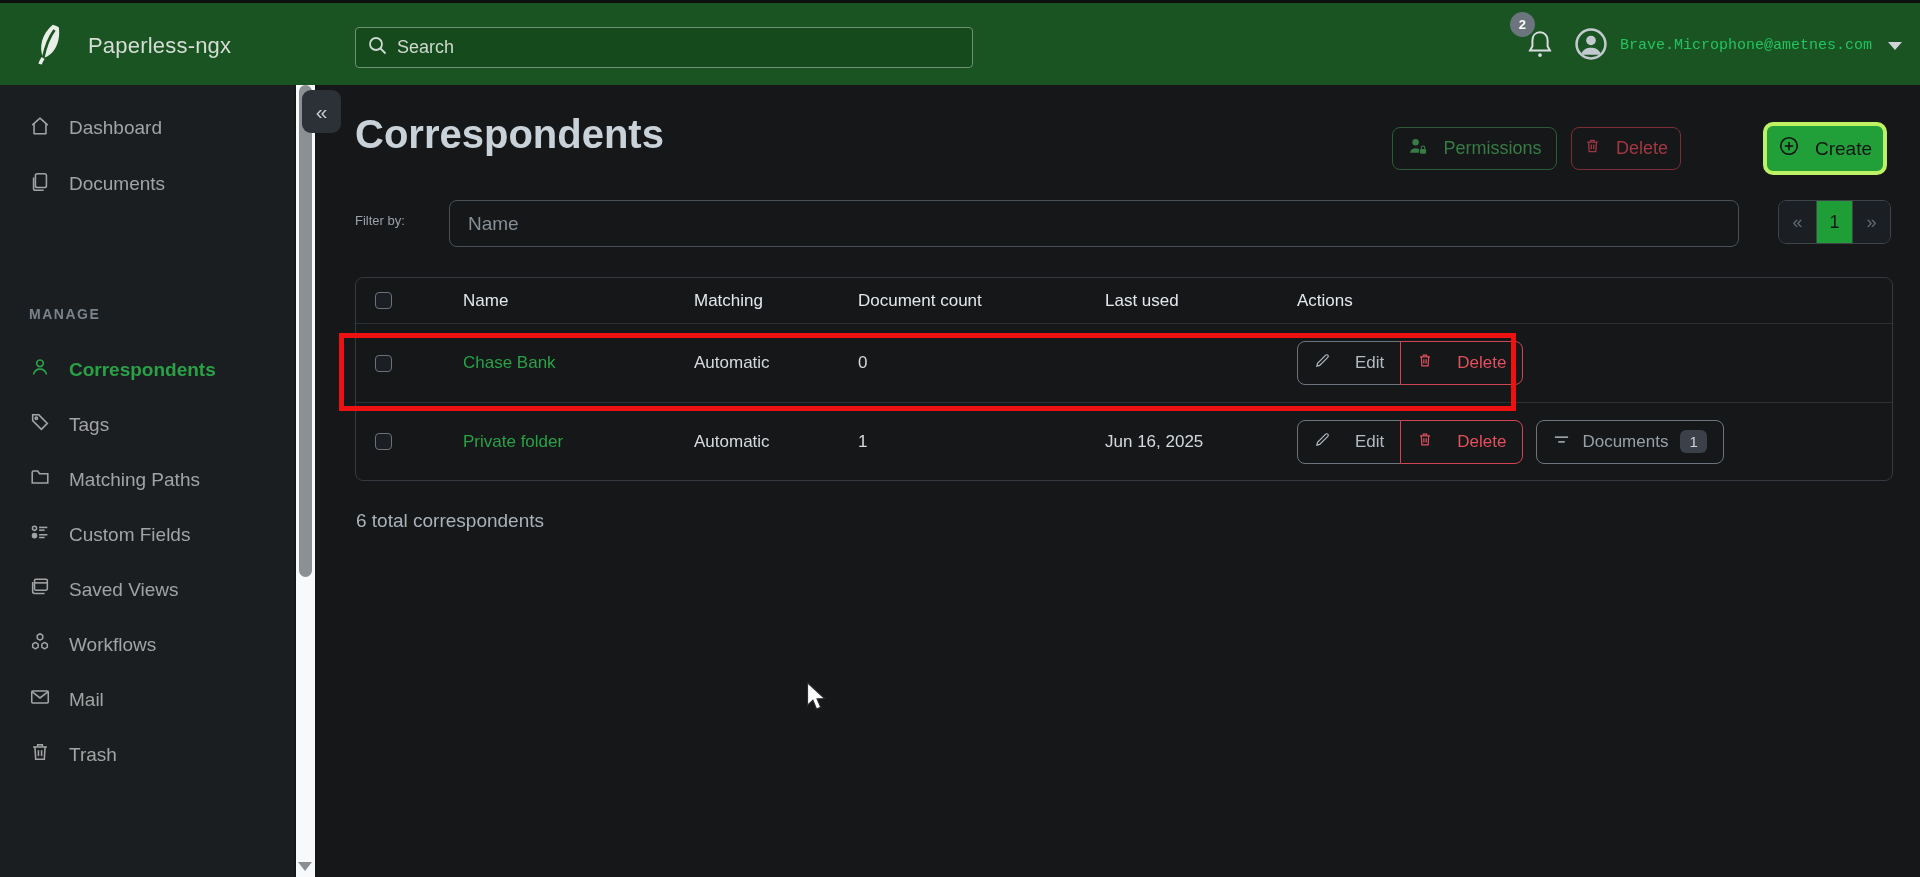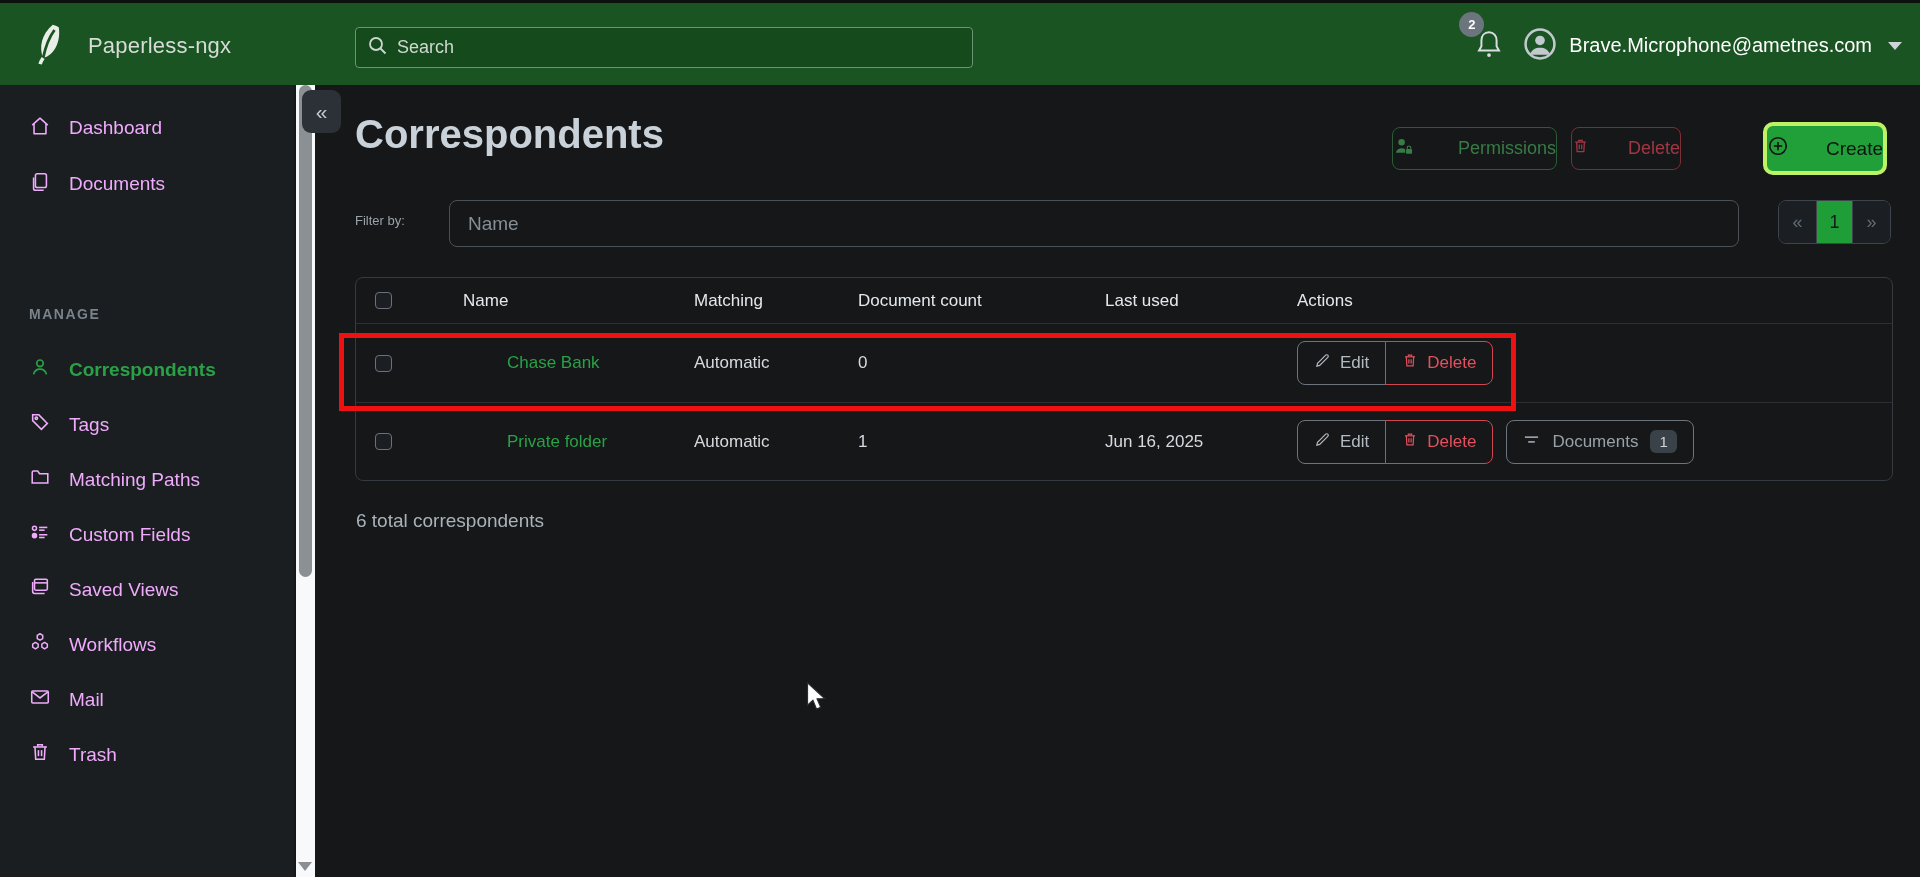--- a/index.html
+++ b/index.html
@@ -14,47 +14,47 @@
   .search-wrap { position:absolute; left:355px; top:24px; width:618px; height:41px;
     background:#154a1d; border:1px solid #6f9174; border-radius:4px; display:flex; align-items:center; padding:0 12px; }
   .search-wrap input { flex:1; background:transparent; border:none; outline:none;
     color:#e8eee8; font-size:18px; margin-left:10px; font-family:"Liberation Sans",sans-serif;}
   .search-wrap input::placeholder { color:#cfd8cf; opacity:1; }
   .nav-right { position:absolute; right:18px; top:0; height:85px; display:flex; align-items:center; gap:18px; }
   .bell-wrap { position:relative; width:30px; height:36px; cursor:pointer; }
   .badge-count { position:absolute; left:-16px; top:-16px; width:25px; height:25px; border-radius:50%;
     background:#6c757d; color:#fff; font-size:13px; font-weight:bold; display:flex; align-items:center; justify-content:center; }
   .user-menu { display:flex; align-items:center; gap:12px; cursor:pointer; }
-  .user-email { font-size:20px; color:#ffffff; }
+  .user-email { font-size:15px; color:#22c55e;font-family:Liberation Mono, monospace; }
   .caret-down { width:0; height:0; border-left:7px solid transparent; border-right:7px solid transparent;
     border-top:8px solid #cfd4d9; margin-left:4px; }
 
   
   .sidebar { position:absolute; left:0; top:85px; width:294px; height:792px; background:#1a1e21; padding-top:15px; }
   .nav-item { height:56px; display:flex; align-items:center; gap:18px; padding-left:29px;
-    color:#f0abfc; font-size:19px; cursor:pointer; }
+    color:#a3a3a3; font-size:19px; cursor:pointer; }
   .nav-item svg { flex:0 0 auto; }
   .nav-item.active { color:#2aa147; font-weight:bold; }
   .side-spacer { height:74px; }
   .side-heading { height:56px; display:flex; align-items:center; padding-left:29px;
     font-size:14px; font-weight:bold; letter-spacing:1.5px; color:#79838c; }
   .manage-item { height:55px; }
 
   
   .scroll-track { position:absolute; left:296px; top:85px; width:19px; height:792px; background:#f8f9fa; }
   .scroll-thumb { position:absolute; left:3px; top:0; width:13px; height:492px; background:#8b9095; border-radius:7px; }
   .scroll-arrow { position:absolute; left:2px; bottom:6px; width:0; height:0;
     border-left:7px solid transparent; border-right:7px solid transparent; border-top:9px solid #8a8f94; }
   .collapse-btn { position:absolute; left:302px; top:90px; width:39px; height:43px; background:#2b3136;
     border:none; border-radius:9px; color:#c6ccd2; font-size:21px; cursor:pointer; z-index:10;
     display:flex; align-items:center; justify-content:center; font-family:"Liberation Sans",sans-serif; }
 
   
   .page-title { position:absolute; left:355px; top:112px; font-size:40px; font-weight:600; color:#c9d1d9; }
-  .btn { display:flex; align-items:center; justify-content:space-between; gap:15px; border-radius:8px;
+  .btn { display:flex; align-items:center; justify-content:center; gap:15px; border-radius:8px;
     font-size:18px; background:transparent; cursor:pointer; font-family:"Liberation Sans",sans-serif; }
   .btn-permissions { position:absolute; left:1392px; top:127px; width:165px; height:43px;
     border:1px solid #2b5c37; color:#377c45; }
   .btn-delete-top { position:absolute; left:1571px; top:127px; width:110px; height:43px;
     border:1px solid #7c2d35; color:#a23744; }
   .btn-create { position:absolute; left:1763px; top:122px; width:124px; height:53px;
     background:#219f38; border:4px solid #bef264; border-radius:10px; color:#0e1512; font-size:19px; font-weight:500; }
 
   
   .filter-label { position:absolute; left:355px; top:213px; font-size:13px; color:#9aa2aa; }
@@ -72,23 +72,23 @@
 
   
   .table { position:absolute; left:355px; top:277px; width:1538px; border:1px solid #343a40; border-radius:8px; }
   .t-row { display:grid; grid-template-columns:107px 231px 164px 247px 192px 1fr; align-items:center; }
   .t-head { height:46px; color:#e4e8ec; font-size:17px; border-bottom:1px solid #2b3035; }
   .t-body-row { height:78px; font-size:17px; color:#d6dade; }
   .t-body-row + .t-body-row { border-top:1px solid #2b3035; }
   .cell-check { padding-left:19px; }
   .checkbox { width:17px; height:17px; border:1px solid #6a7178; border-radius:4px; background:#1b1f23;
     appearance:none; -webkit-appearance:none; cursor:pointer; display:block; }
-  .link-green { color:#2aa147; cursor:pointer;margin-left:44px; }
+  .link-green { color:#2aa147; cursor:pointer; }
   .actions-cell { display:flex; align-items:center; }
-  .btn-sm { height:44px; display:inline-flex; align-items:center; gap:9px; font-size:17px;
+  .btn-sm { height:44px; display:inline-flex; align-items:center; gap:24px; font-size:17px;
     background:transparent; cursor:pointer; padding:0 16px; font-family:"Liberation Sans",sans-serif; }
   .btn-edit { border:1px solid #6c757d; border-radius:8px 0 0 8px; color:#b3bac1; }
   .btn-del { border:1px solid #d04552; border-radius:0 8px 8px 0; color:#e4505e; margin-left:-1px; }
   .btn-docs { border:1px solid #6c757d; border-radius:8px; color:#98a1a8; margin-left:13px; gap:12px; }
   .docs-badge { background:#3a4148; color:#ced3d8; font-size:15px; border-radius:6px; padding:3px 9px; }
   .summary { position:absolute; left:356px; top:510px; font-size:19px; color:#aab2b9; }
 
   
   .highlight-box { position:absolute; left:339px; top:333px; width:1177px; height:78px;
     border:5px solid #ee1111; z-index:5; pointer-events:none; }

